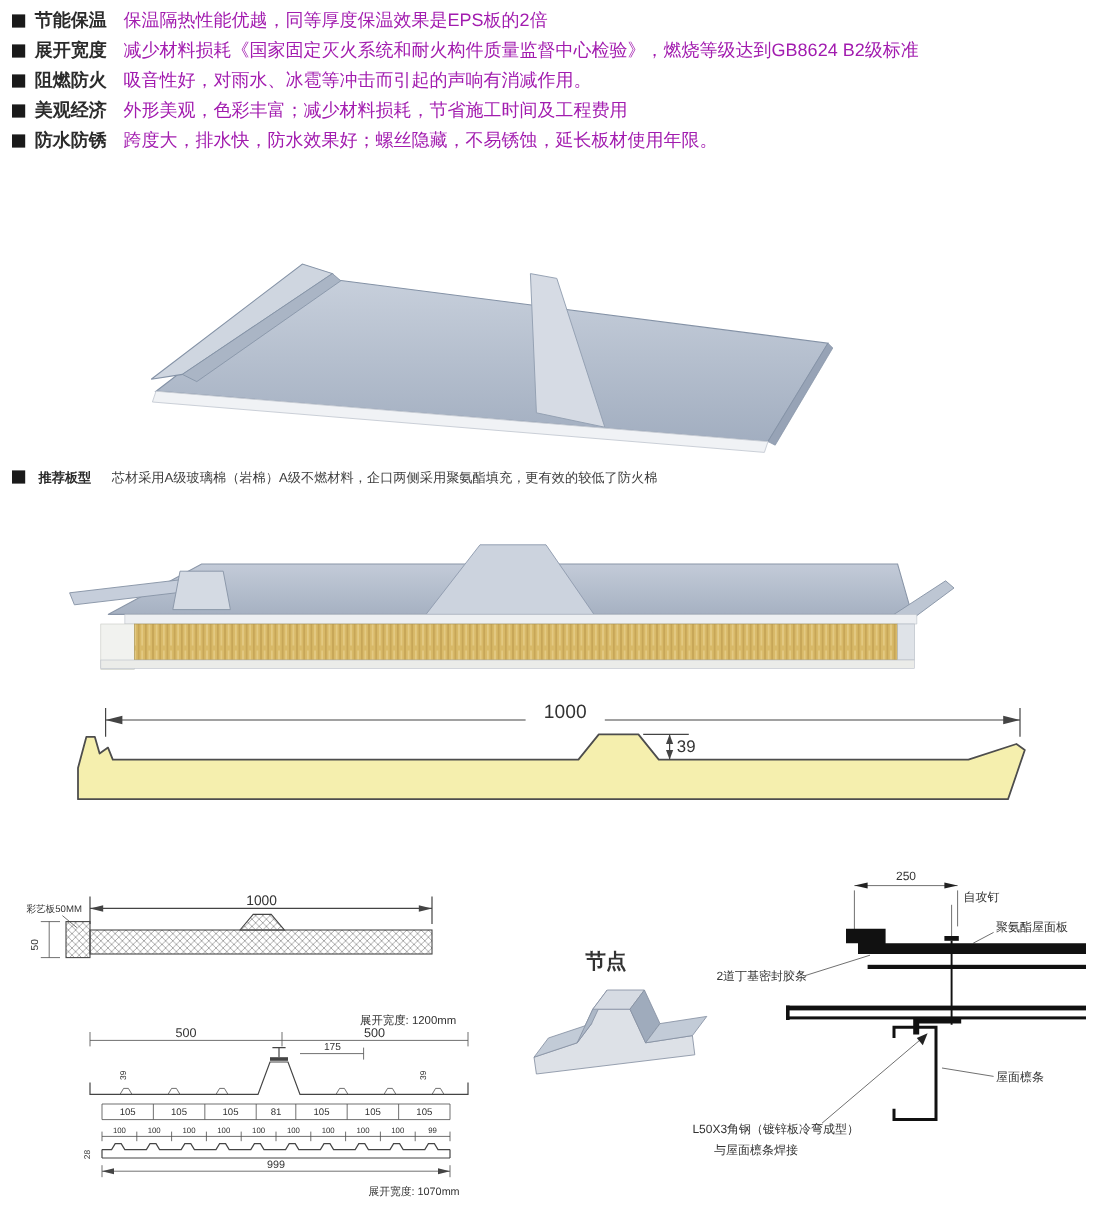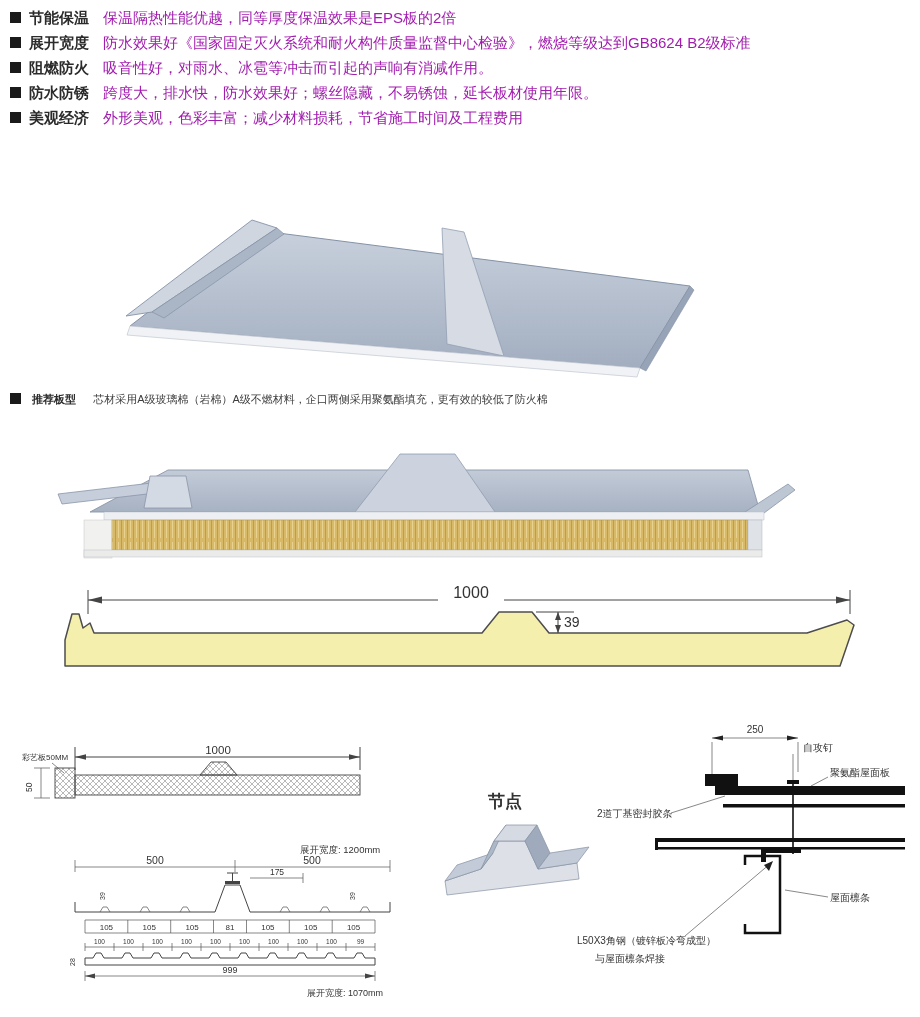--- a/index.html
+++ b/index.html
@@ -26,36 +26,36 @@
 
   <div class="features">
     <div class="frow">
       <span class="bullet"></span>
       <span class="flabel">节能保温</span>
       <span class="ftext">保温隔热性能优越，同等厚度保温效果是EPS板的2倍</span>
     </div>
     <div class="frow">
       <span class="bullet"></span>
       <span class="flabel">展开宽度</span>
-      <span class="ftext">防水效果好《国家固定灭火系统和耐火构件质量监督中心检验》，燃烧等级达到GB8624 B2级标准</span>
+      <span class="ftext">减少材料损耗《国家固定灭火系统和耐火构件质量监督中心检验》，燃烧等级达到GB8624 B2级标准</span>
     </div>
     <div class="frow">
       <span class="bullet"></span>
       <span class="flabel">阻燃防火</span>
       <span class="ftext">吸音性好，对雨水、冰雹等冲击而引起的声响有消减作用。</span>
     </div>
     <div class="frow">
       <span class="bullet"></span>
+      <span class="flabel">美观经济</span>
+      <span class="ftext">外形美观，色彩丰富；减少材料损耗，节省施工时间及工程费用</span>
+    </div>
+    <div class="frow">
+      <span class="bullet"></span>
       <span class="flabel">防水防锈</span>
       <span class="ftext">跨度大，排水快，防水效果好；螺丝隐藏，不易锈蚀，延长板材使用年限。</span>
-    </div>
-    <div class="frow">
-      <span class="bullet"></span>
-      <span class="flabel">美观经济</span>
-      <span class="ftext">外形美观，色彩丰富；减少材料损耗，节省施工时间及工程费用</span>
     </div>
   </div>
 
   <svg class="abs" style="left:112px;top:218px" width="585" height="162" viewBox="0 0 585 162">
     <defs>
       <linearGradient id="gA" x1="0" y1="0" x2="0" y2="1">
         <stop offset="0" stop-color="#c8d0dc"></stop>
           <stop offset="1" stop-color="#a2aec0"></stop>
       </linearGradient>
     </defs>

